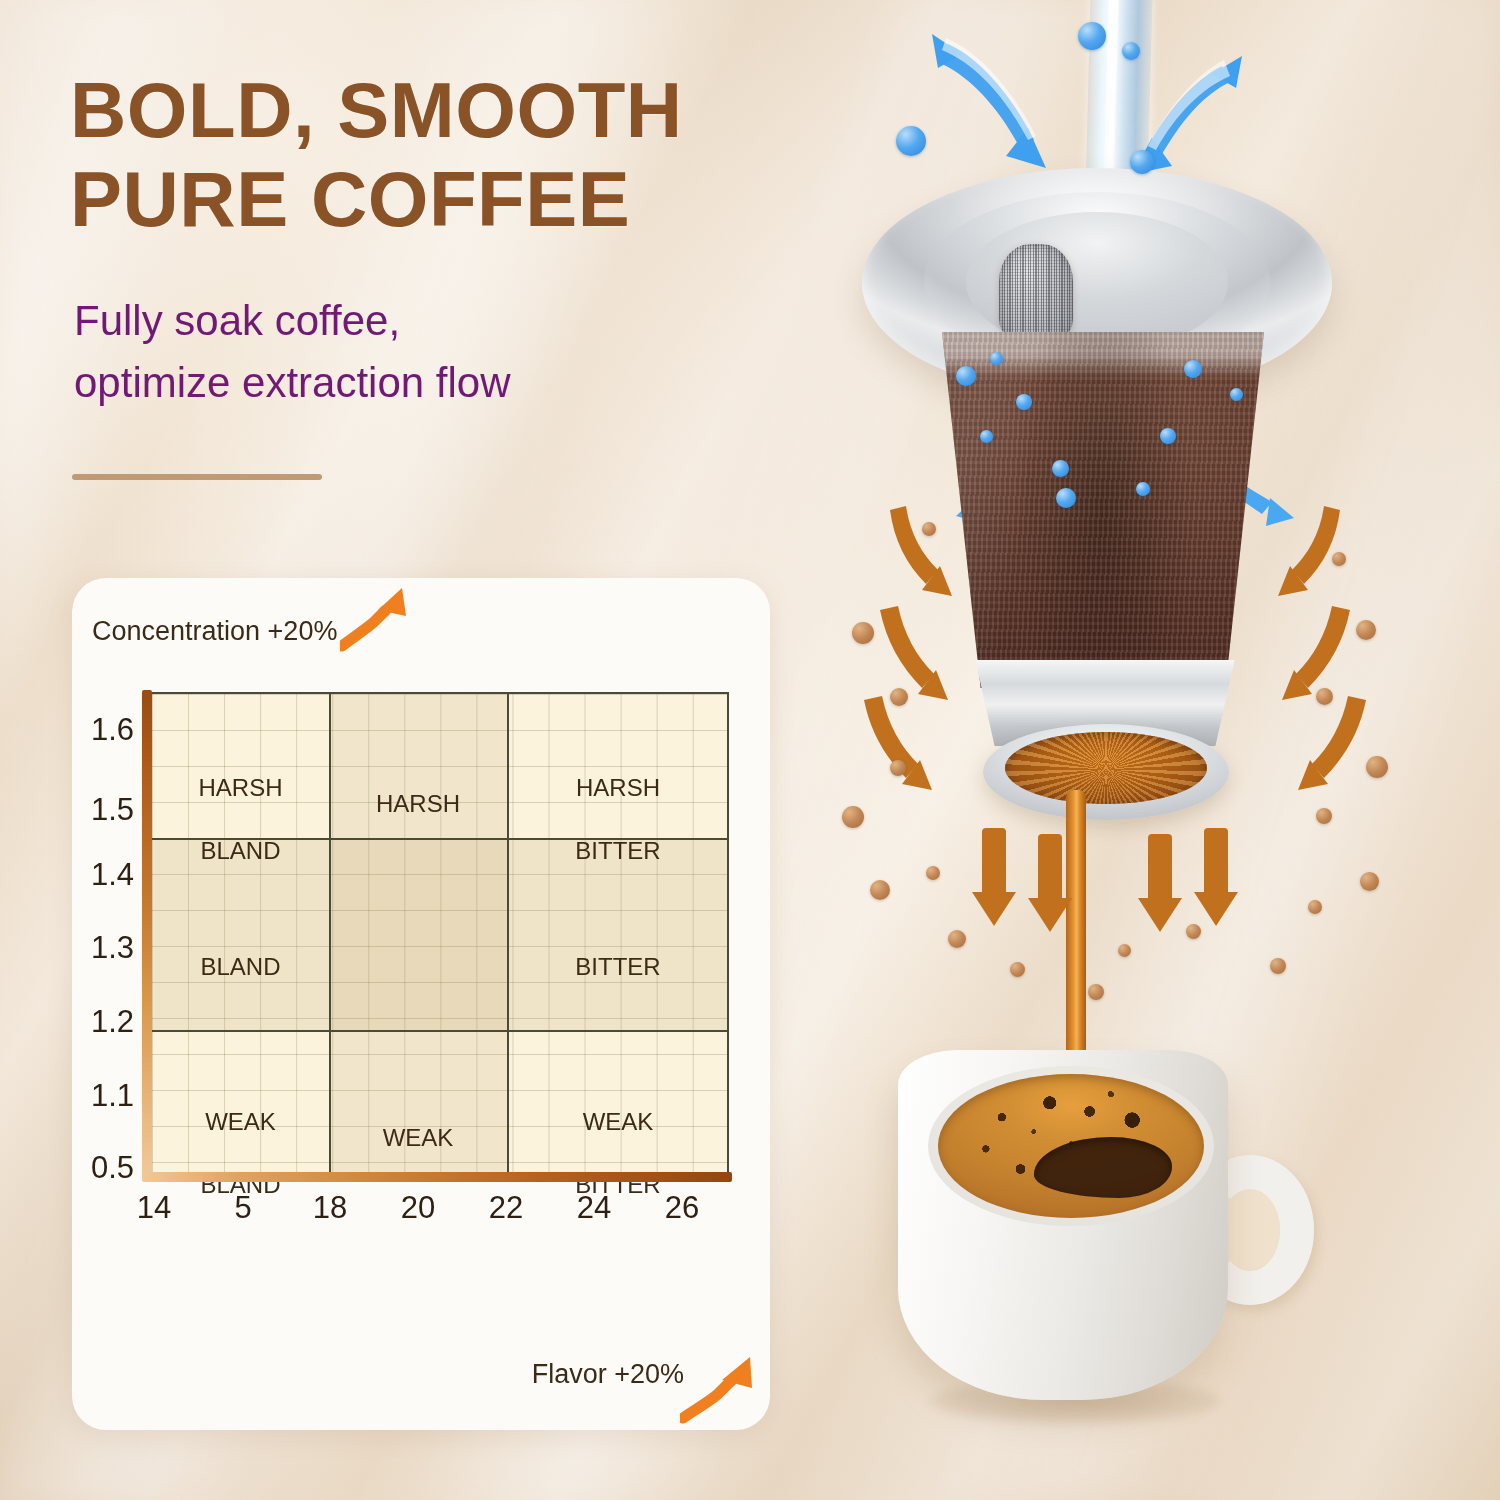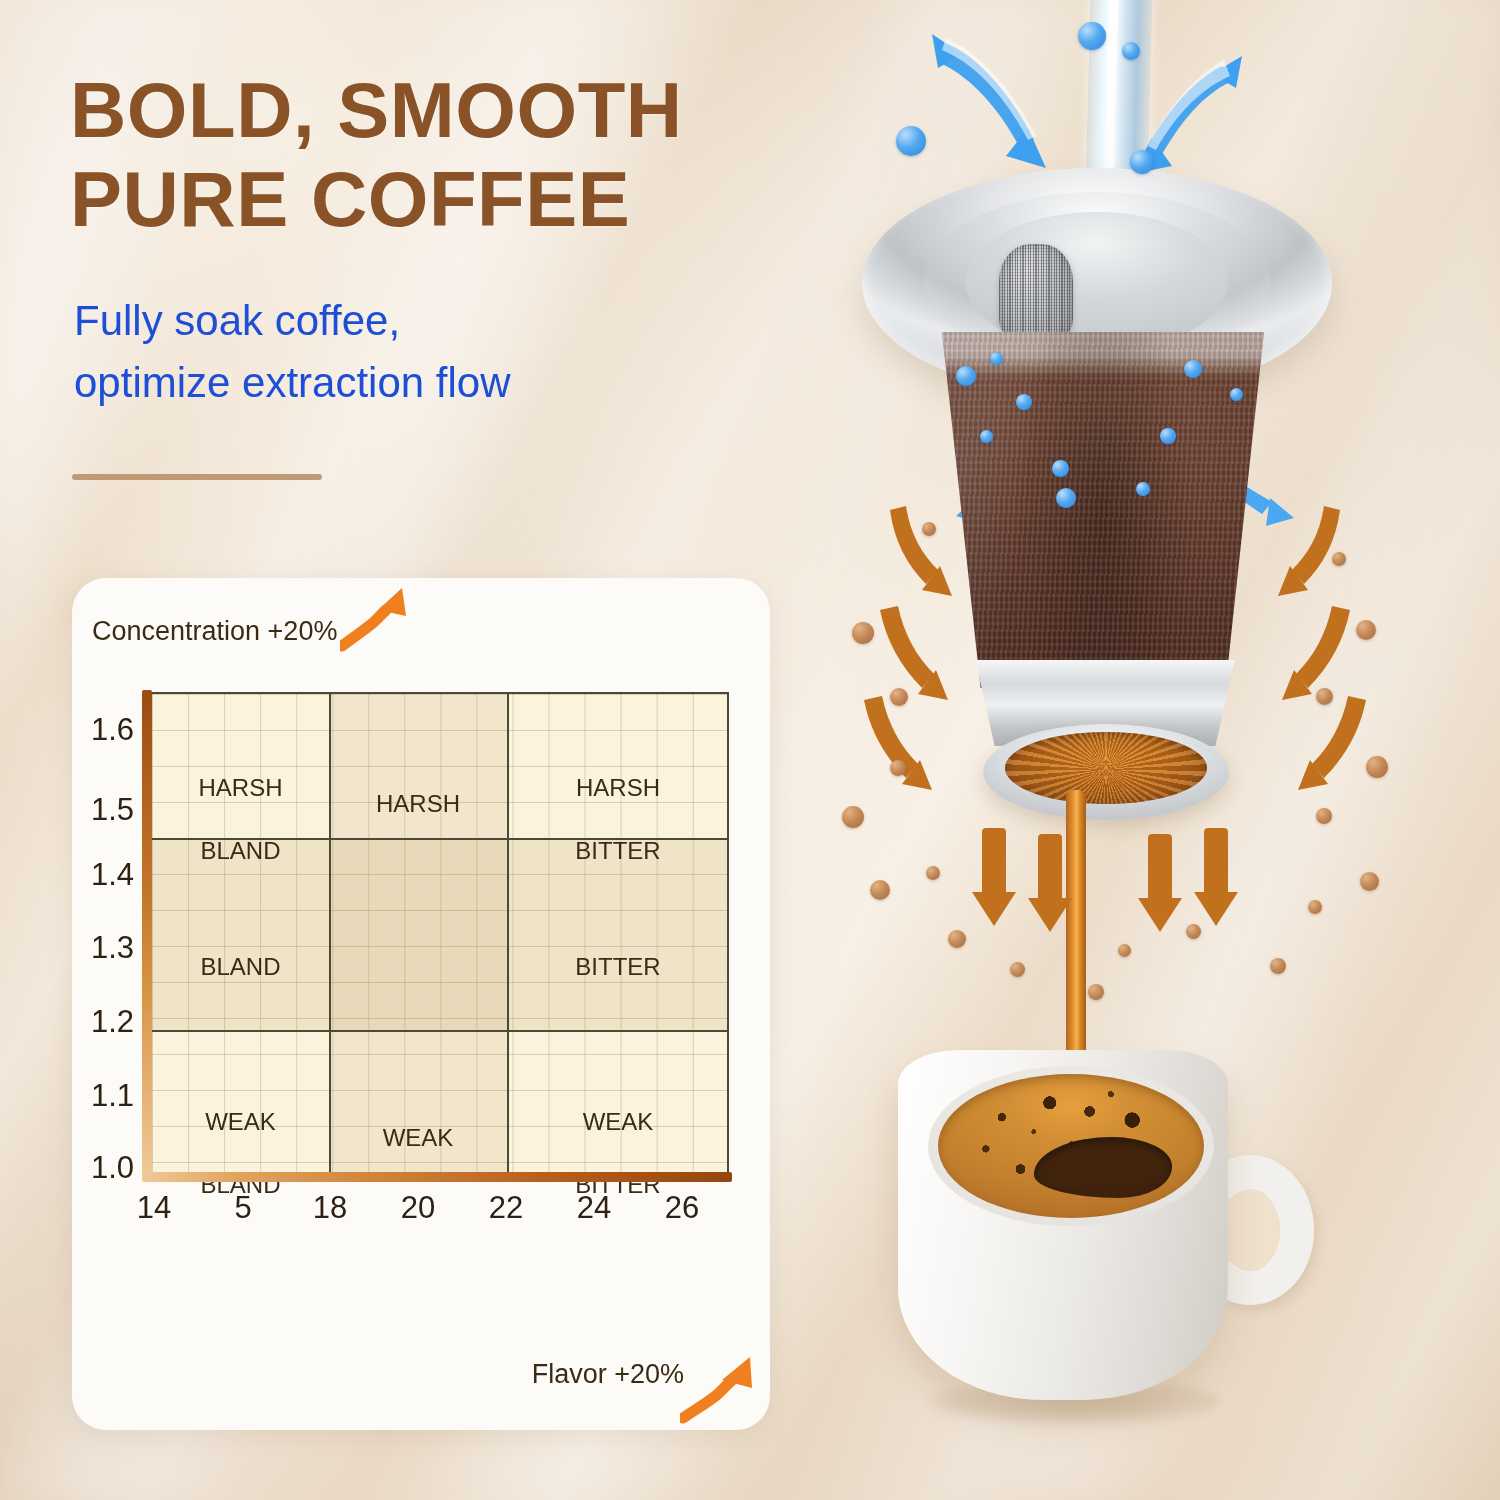--- a/index.html
+++ b/index.html
@@ -42,21 +42,21 @@
   #headline {
     position:absolute; left:70px; top:66px; width:830px; z-index:6;
   }
   .h1 {
     font-size:78px; font-weight:bold; line-height:1.14;
     color:#8a5227; letter-spacing:.5px; margin:0;
     text-shadow: 1px 1px 0 rgba(255,255,255,.35);
   }
   .sub {
     margin:46px 0 0 4px; font-size:42px; line-height:1.48;
-    color:#1d4ed8; font-weight:normal;
+    color:#701a75; font-weight:normal;
   }
   #divider {
     position:absolute; left:72px; top:474px; width:250px; height:6px;
     border-radius:3px; background:#c09a74; z-index:6;
   }
 
   
   #chart-card {
     position:absolute; left:72px; top:578px; width:698px; height:852px;
     background:#fdfbf7; border-radius:34px; z-index:7;
@@ -401,21 +401,21 @@
   <div id="yaxis"></div>
   <div id="xaxis"></div>
 
   <div id="yticks">
     <div class="ytick" style="top:152px;">1.6</div>
     <div class="ytick" style="top:232px;">1.5</div>
     <div class="ytick" style="top:297px;">1.4</div>
     <div class="ytick" style="top:370px;">1.3</div>
     <div class="ytick" style="top:444px;">1.2</div>
     <div class="ytick" style="top:518px;">1.1</div>
-    <div class="ytick" style="top:590px;">1.0</div>
+    <div class="ytick" style="top:590px;">0.5</div>
   </div>
 
   <div id="xticks">
     <div class="xtick" style="left:82px;">14</div>
     <div class="xtick" style="left:171px;">5</div>
     <div class="xtick" style="left:258px;">18</div>
     <div class="xtick" style="left:346px;">20</div>
     <div class="xtick" style="left:434px;">22</div>
     <div class="xtick" style="left:522px;text-align:right;">24</div>
     <div class="xtick" style="left:610px;">26</div>

